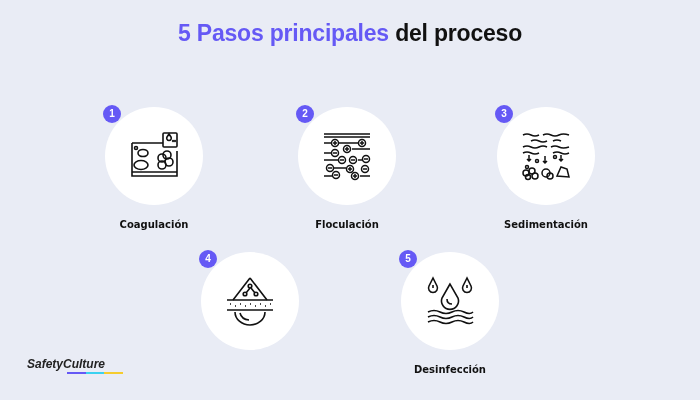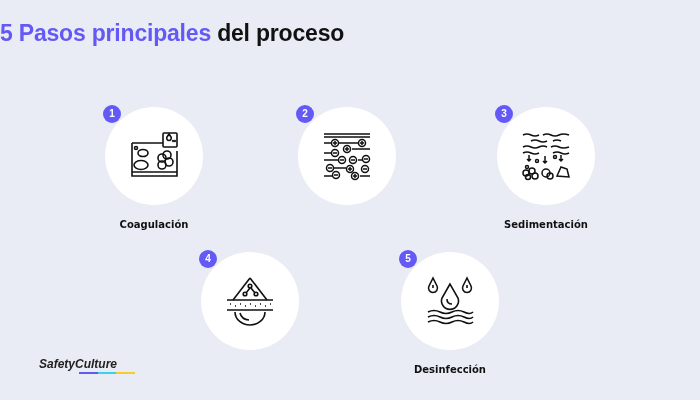--- a/index.html
+++ b/index.html
@@ -4,41 +4,41 @@
 <style>
   html, body { margin: 0; padding: 0; }
   body {
     width: 700px; height: 400px; overflow: hidden;
     background: #e9ecf5;
     font-family: "Liberation Sans", "DejaVu Sans", sans-serif;
     position: relative;
   }
   .title {
     position: absolute; left: 0; top: 18px; width: 700px;
-    font-weight: 700; font-size: 23px; line-height: 31px;
+    text-align: center; font-weight: 700; font-size: 23px; line-height: 31px;
     color: #111111; letter-spacing: -0.2px;
   }
   .title .accent { color: #6559f5; }
   .step { position: absolute; width: 140px; text-align: center; }
   .circle {
     position: relative; width: 98px; height: 98px; border-radius: 50%;
     background: #ffffff; margin: 0 auto;
   }
   .badge {
     position: absolute; left: -2px; top: -2px; width: 18px; height: 18px;
     border-radius: 50%; background: #6559f5; color: #fff;
     font-size: 10px; font-weight: 700; line-height: 18px; text-align: center;
   }
   .circle svg { position: absolute; left: 24px; top: 24px; width: 50px; height: 50px; }
   .label {
     margin-top: 14px; font-size: 10px; font-weight: 700; color: #111;
     font-family: "DejaVu Sans", sans-serif; letter-spacing: 0;
   }
   .logo {
-    position: absolute; left: 39px; top: 357px;
+    position: absolute; left: 27px; top: 357px;
     font-size: 12px; font-weight: 700; font-style: italic; color: #222;
   }
   .logo .bar { display: flex; height: 2px; margin-top: 1px; margin-left: 40px; width: 56px; }
   .logo .bar span { flex: 1; }
 </style>
 </head>
 <body>
 
 <div class="title">
   <span class="accent">5 Pasos principales</span><span> del proceso</span><br>
@@ -91,20 +91,21 @@
         <path d="M26 38 H30 M28 36 V40"></path>
       <circle cx="43" cy="38" r="3.5"></circle>
         <path d="M41 38 H45"></path>
       <circle cx="14" cy="44" r="3.5"></circle>
         <path d="M12 44 H16"></path>
       <circle cx="33" cy="45" r="3.5"></circle>
         <path d="M31 45 H35 M33 43 V47"></path>
       <path d="M2 12 H9 M17 12 H36 M2 22 H9 M30 18 H48 M2 29 H16 M36 29 H40 M12 37 H24 M2 45 H10 M38 45 H48"></path>
     </svg>
   </div>
+  <div class="label">Floculación</div>
 </div>
 
 <div class="step" style="left:476px; top:107px;">
   <div class="circle">
     <div class="badge">3</div>
     <svg viewBox="0 0 50 50" fill="none" stroke="#111" stroke-width="1.5">
       <path d="M2 4 Q6 2 10 4 T18 4 M22 4 Q26 2 30 4 T38 4 T48 4"></path>
       <path d="M10 10 Q14 8 18 10 T26 10 M32 10 Q36 8 40 10"></path>
       <path d="M2 16 Q6 14 10 16 T18 16 T26 16 M30 16 Q34 14 38 16 T48 16"></path>
       <path d="M2 22 Q6 20 10 22 T18 22 M32 22 Q36 20 40 22 T48 22"></path>

